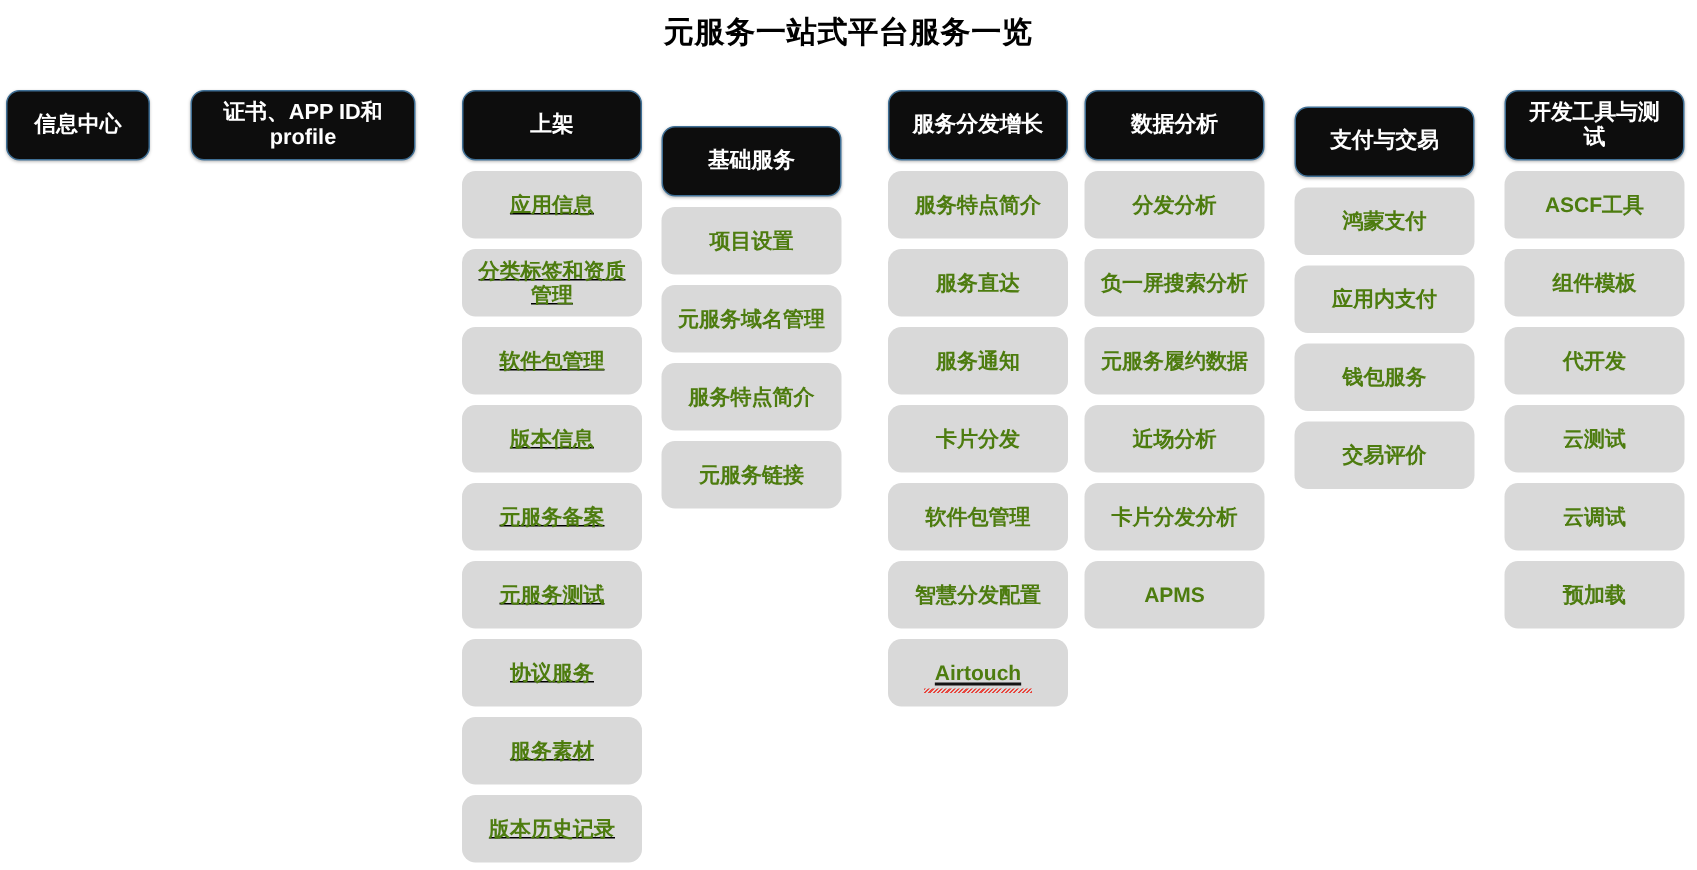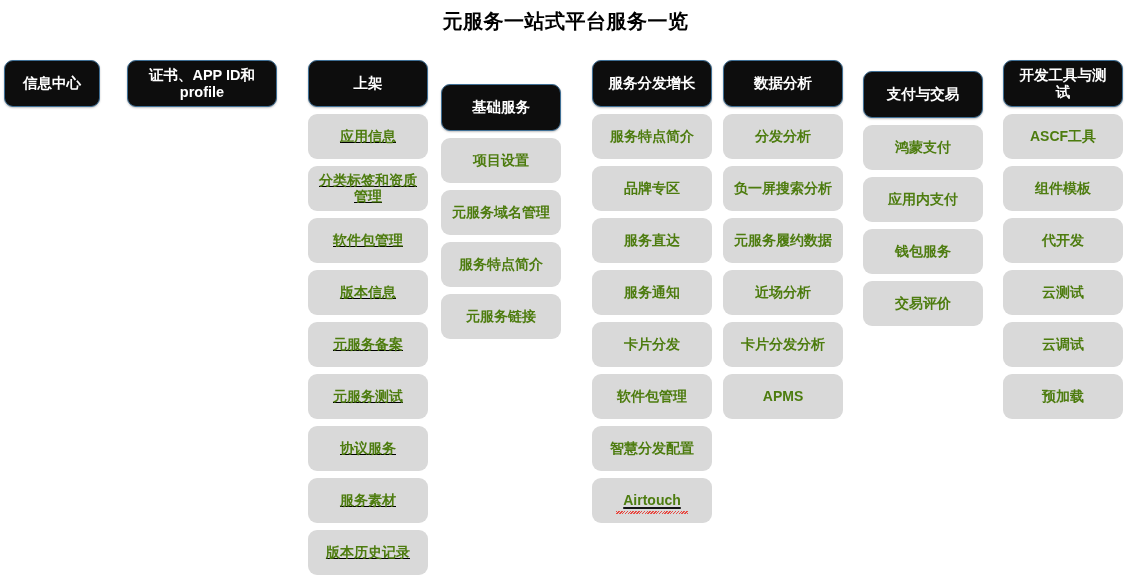--- a/index.html
+++ b/index.html
@@ -166,23 +166,20 @@
       </div>
     </div>
     <div class="column" style="left: 592px; width: 120px;">
       <div class="header-box">
         <span class="label">服务分发增长</span>
       </div>
       <div class="item-box">
         <span class="label">服务特点简介</span>
       </div>
       <div class="item-box">
-        <span class="label">品牌专区</span>
-      </div>
-      <div class="item-box">
         <span class="label">服务直达</span>
       </div>
       <div class="item-box">
         <span class="label">服务通知</span>
       </div>
       <div class="item-box">
         <span class="label">卡片分发</span>
       </div>
       <div class="item-box">
         <span class="label">软件包管理</span>

